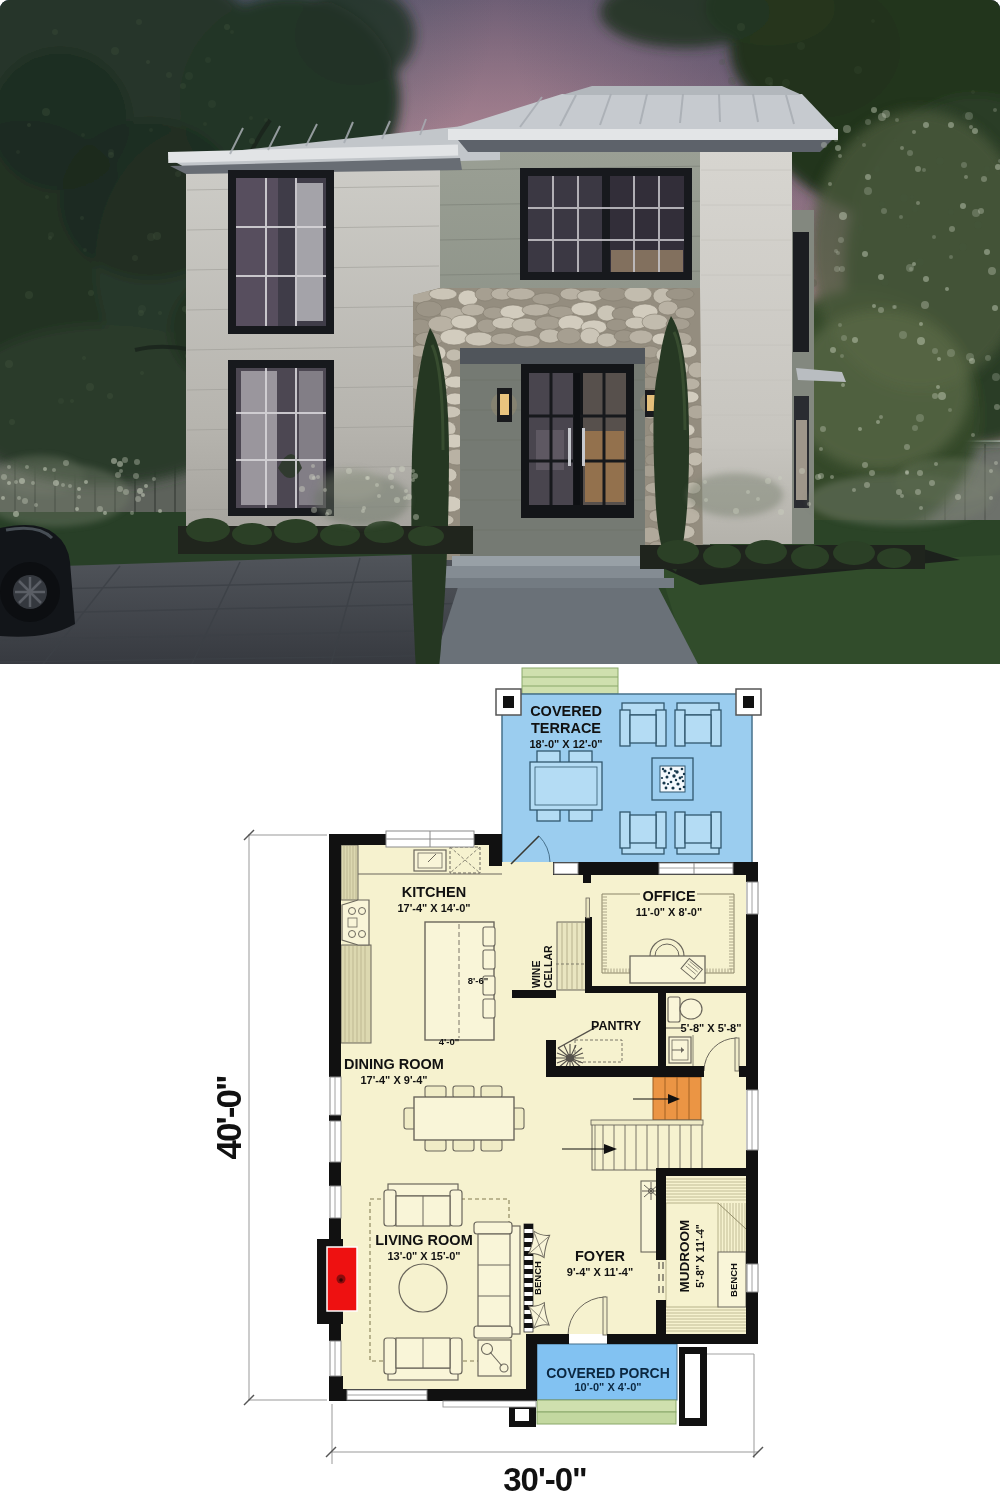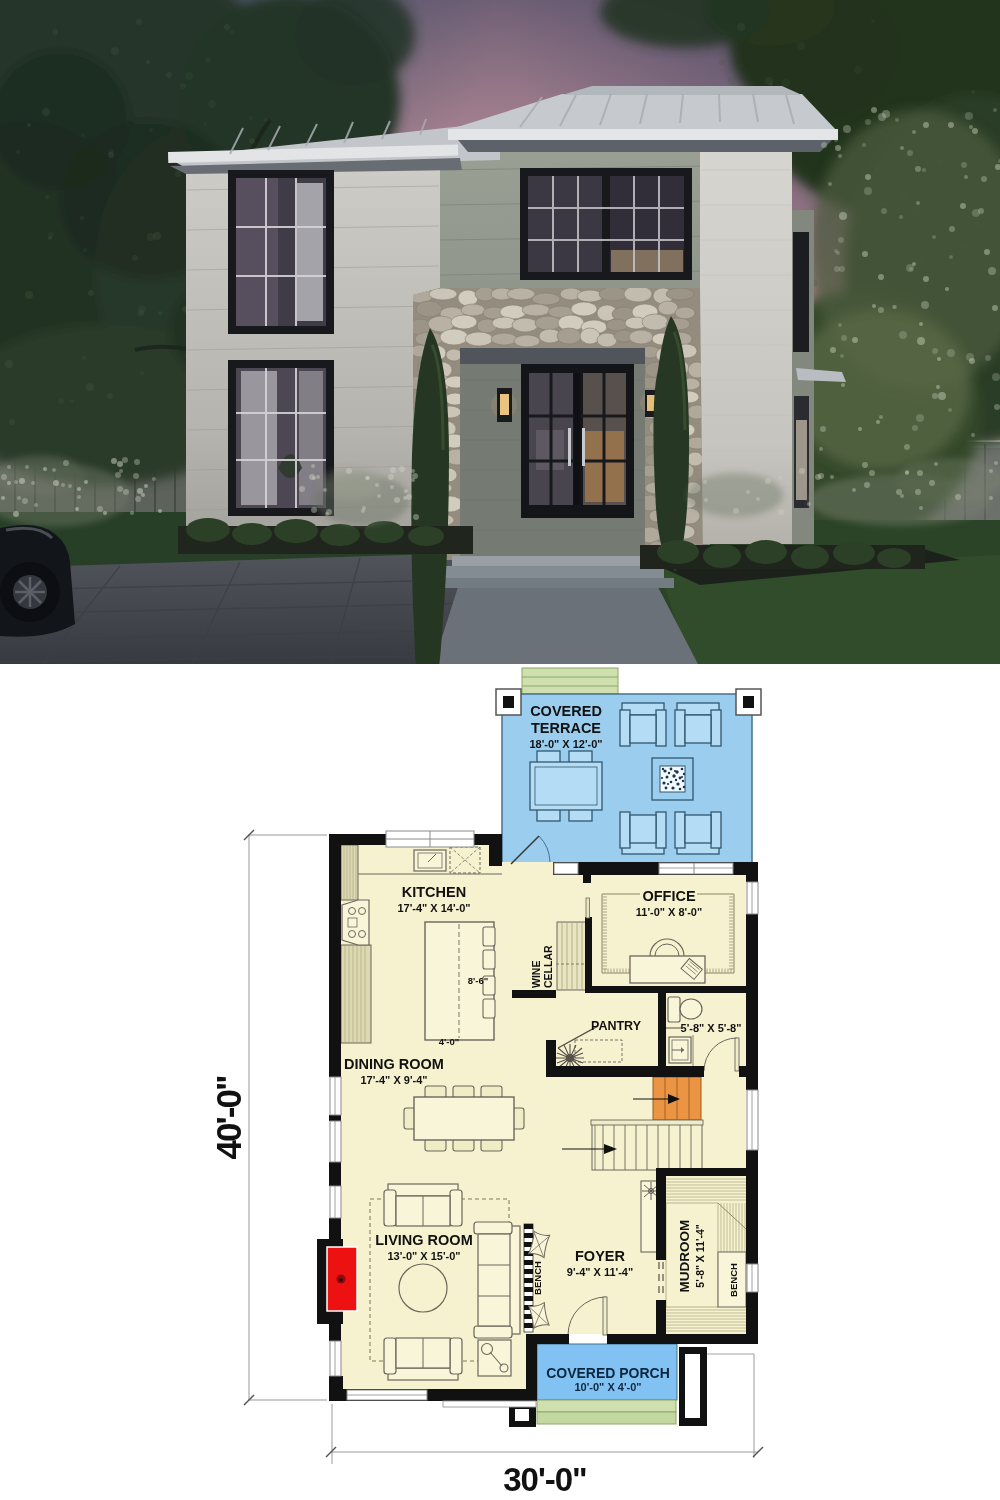--- a/index.html
+++ b/index.html
@@ -1,16 +1,16 @@
 <!DOCTYPE html>
 <html><head>
 <meta charset="utf-8">
 <style>
   html,body{margin:0;padding:0;background:#fff;}
-  .page{width:1000px;height:1500px;position:relative;overflow:hidden;font-family:"Liberation Sans",sans-serif;}
+  .page{width:1000px;height:1500px;position:relative;overflow:hidden;font-family:"Liberation Sans",sans-serif;border-radius:9px;}
   svg{display:block;}
   text{font-family:"Liberation Sans",sans-serif;}
 </style>
 </head>
 <body>
 <div class="page">
 <svg width="1000" height="1500" viewBox="0 0 1000 1500">
 <defs>
   <linearGradient id="sky" x1="0" y1="0" x2="0" y2="1">
     <stop offset="0" stop-color="#59506a"></stop>

